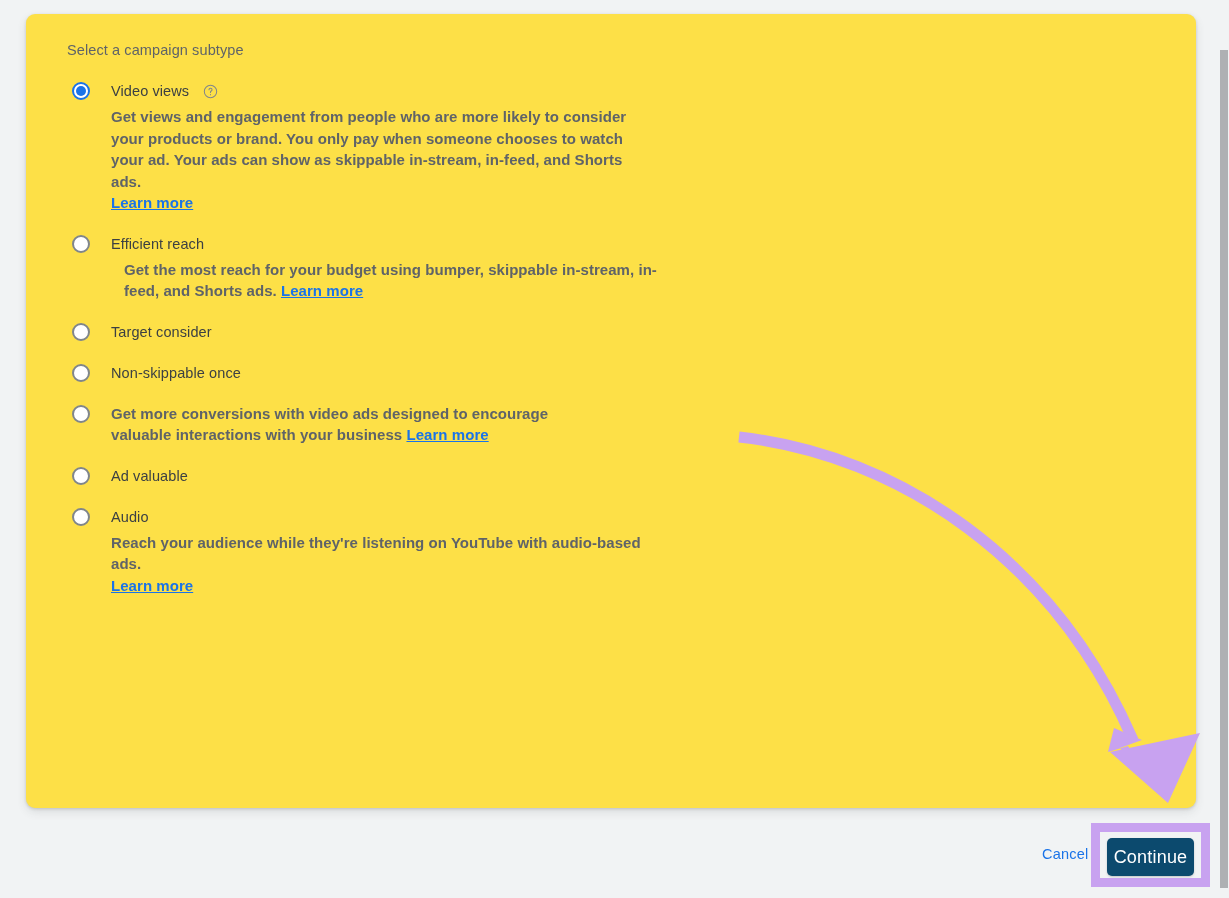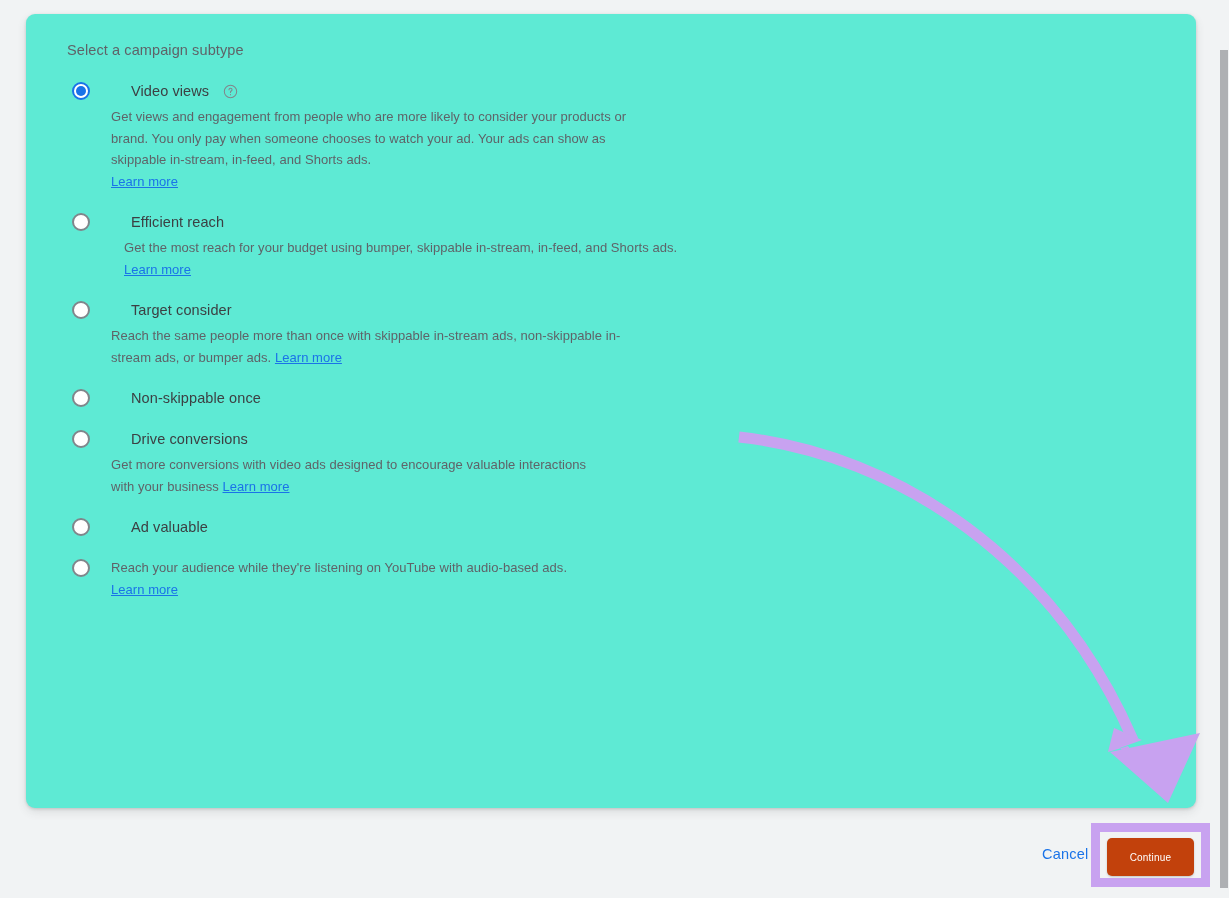--- a/index.html
+++ b/index.html
@@ -15,21 +15,21 @@
     position: relative;
   }
 
   
   #card {
     position: absolute;
     left: 26px;
     top: 14px;
     width: 1170px;
     height: 794px;
-    background: #5eead4;
+    background: #fde047;
     border-radius: 9px;
     box-shadow: 0 1px 3px rgba(60,64,67,.20), 0 4px 10px rgba(60,64,67,.12);
     overflow: hidden;
   }
 
   #panel-title {
     position: absolute;
     left: 41px;
     top: 28px;
     font-size: 14.5px;
@@ -69,42 +69,42 @@
     margin: -5px 0 0 -5px;
     border-radius: 50%;
     background: #1a73e8;
   }
 
   .opt-head {
     display: flex;
     align-items: center;
     gap: 14px;
     height: 22px;
-    margin-left: 20px;
   }
   .opt-title {
     font-size: 14.5px;
     color: #3c4043;
     letter-spacing: .1px;
   }
   .help-icon {
     width: 15px; height: 15px;
     display: inline-block;
     color: #80868b;
     flex: 0 0 auto;
   }
   .help-icon svg { display: block; }
 
   .opt-desc {
     margin-top: 4px;
-    font-size: 13px;
+    font-size: 15px;
     line-height: 21.5px;
     color: #5f6368;
     letter-spacing: .05px;
     max-width: 560px;
+    font-weight: bold;
   }
   .opt-desc.w1 { max-width: 545px; }
   .opt-desc.w2 { max-width: 560px; margin-left: 13px; }
   .opt-desc.w3 { max-width: 530px; }
   .opt-desc.w4 { max-width: 600px; }
   .opt-desc.w5 { max-width: 500px; }
   .opt-desc.w6 { max-width: 545px; }
   .opt-desc.w7 { max-width: 545px; }
 
   .learn {
@@ -138,25 +138,25 @@
     color: #1a73e8;
     cursor: pointer;
     letter-spacing: .2px;
   }
   #continue-button {
     position: absolute;
     left: 1107px;
     top: 0px;
     width: 87px;
     height: 38px;
-    background: #c2410c;
+    background: #0c4a6e;
     color: #ffffff;
     border: none;
     border-radius: 5px;
-    font-size: 10px;
+    font-size: 18px;
     font-family: "Liberation Sans", sans-serif;
     letter-spacing: .2px;
     cursor: pointer;
     box-shadow: 0 1px 2px rgba(60,64,67,.25);
   }
 
   
   #highlight-box {
     position: absolute;
     left: 1091px;
@@ -224,53 +224,49 @@
         <span>Get the most reach for your budget using bumper, skippable in-stream, in-feed, and Shorts ads.</span>
         <span class="learn">Learn more</span>
       </div>
     </div>
 
     <div class="option">
       <span class="radio"></span>
       <div class="opt-head">
         <span class="opt-title">Target consider</span>
       </div>
-      <div class="opt-desc w3">
-        <span>Reach the same people more than once with skippable in-stream ads, non-skippable in-stream ads, or bumper ads.</span>
-        <span class="learn">Learn more</span>
-      </div>
     </div>
 
     <div class="option">
       <span class="radio"></span>
       <div class="opt-head">
         <span class="opt-title">Non-skippable once</span>
       </div>
     </div>
 
     <div class="option">
       <span class="radio"></span>
-      <div class="opt-head">
-        <span class="opt-title">Drive conversions</span>
-      </div>
       <div class="opt-desc w5">
         <span>Get more conversions with video ads designed to encourage valuable interactions with your business</span>
         <span class="learn">Learn more</span>
       </div>
     </div>
 
     <div class="option">
       <span class="radio"></span>
       <div class="opt-head">
         <span class="opt-title">Ad valuable</span>
       </div>
     </div>
 
     <div class="option">
       <span class="radio"></span>
+      <div class="opt-head">
+        <span class="opt-title">Audio</span>
+      </div>
       <div class="opt-desc w7">
         <span>Reach your audience while they're listening on YouTube with audio-based ads.</span><br>
         <span class="learn block">Learn more</span>
       </div>
     </div>
 
   </div>
 </div>
 
 <svg id="arrow-layer" viewBox="0 0 1229 898" width="1229" height="898">

